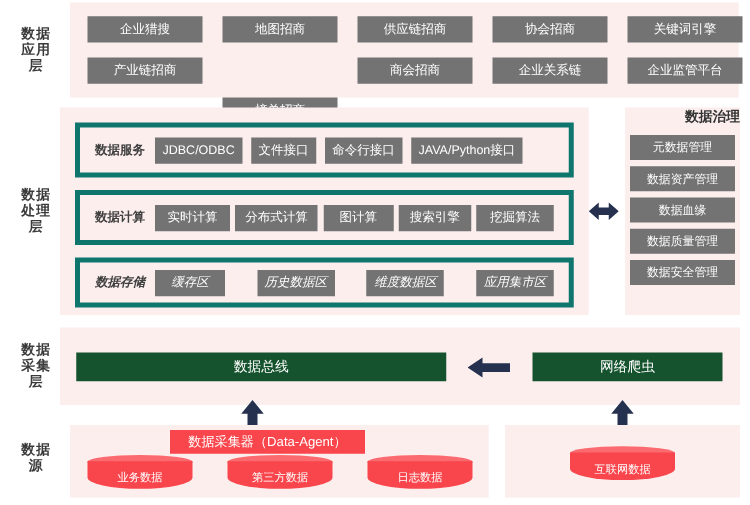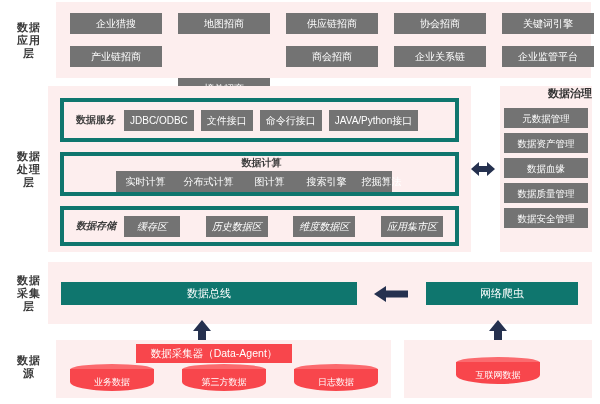--- a/index.html
+++ b/index.html
@@ -101,21 +101,21 @@
     margin-top:0;
     margin-bottom:7px;
   }
 
   
   .arrow{position:absolute;}
 
   
   .bar{
     position:absolute;
-    background:#0f766e;
+    background:#14532d;
     color:#fff;
     display:flex;
     align-items:center;
     justify-content:center;
     font-size:11px;
     height:23px;
   }
 
   
   .cyl{
@@ -193,28 +193,28 @@
     <div class="subpanel" style="left:12px;top:12px;width:399px;height:44px;">
       <div class="row-label">数据服务</div>
       <div class="row-chips tight">
         <div class="chip">JDBC/ODBC</div>
         <div class="chip">文件接口</div>
         <div class="chip">命令行接口</div>
         <div class="chip">JAVA/Python接口</div>
       </div>
     </div>
 
-    <div class="subpanel" style="left:12px;top:66px;width:399px;height:44px;flex-direction:column;">
+    <div class="subpanel" style="left:12px;top:66px;width:399px;height:44px;">
       <div class="row-label">数据计算</div>
       <div class="row-chips">
         <div class="chip" style="width:60px;">实时计算</div>
         <div class="chip" style="width:66px;">分布式计算</div>
         <div class="chip" style="width:56px;">图计算</div>
         <div class="chip" style="width:58px;">搜索引擎</div>
-        <div class="chip" style="width:36px;">挖掘算法</div>
+        <div class="chip" style="width:62px;">挖掘算法</div>
       </div>
     </div>
 
     <div class="subpanel" style="left:12px;top:120px;width:399px;height:40px;font-style:italic;">
       <div class="row-label">数据存储</div>
       <div class="row-chips">
         <div class="chip" style="width:56px;">缓存区</div>
         <div class="chip" style="width:62px;">历史数据区</div>
         <div class="chip" style="width:62px;">维度数据区</div>
         <div class="chip" style="width:62px;">应用集市区</div>

